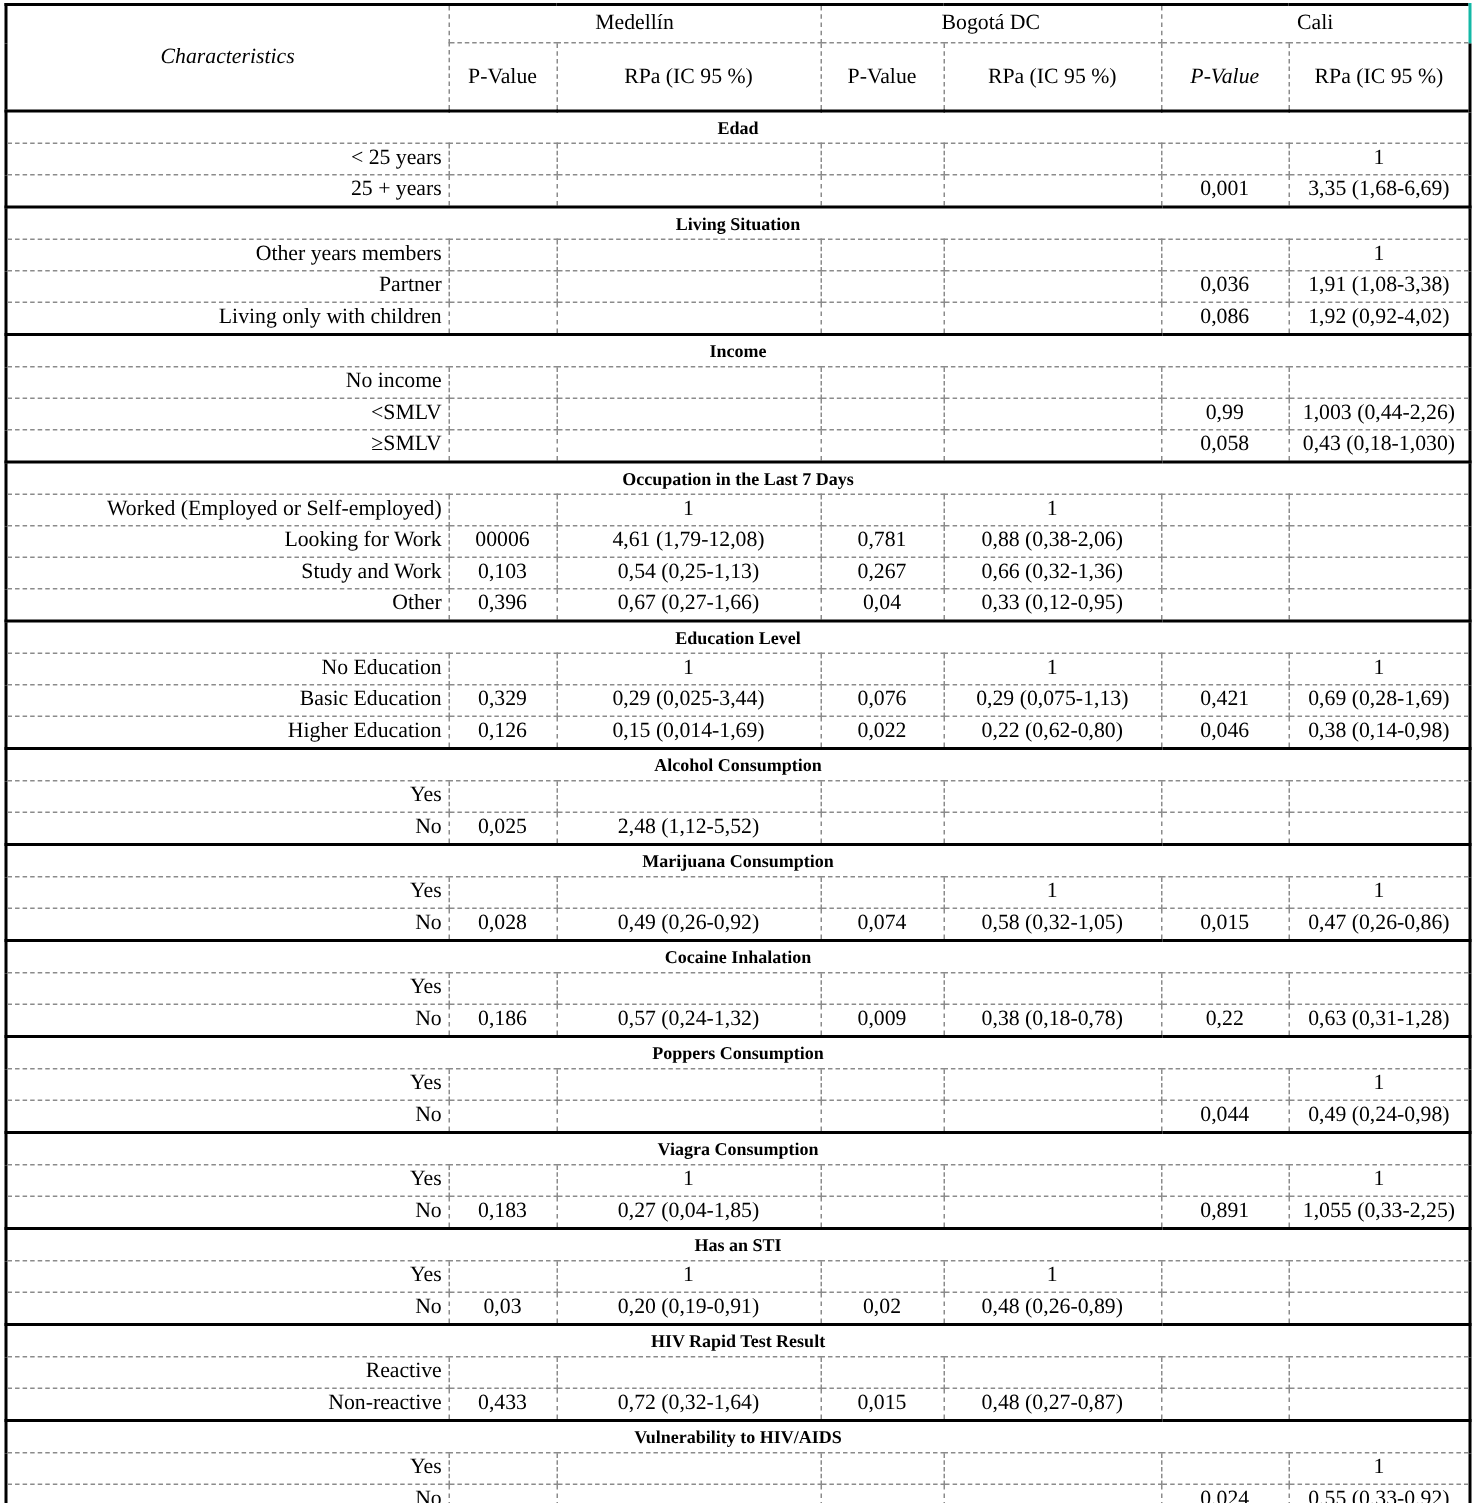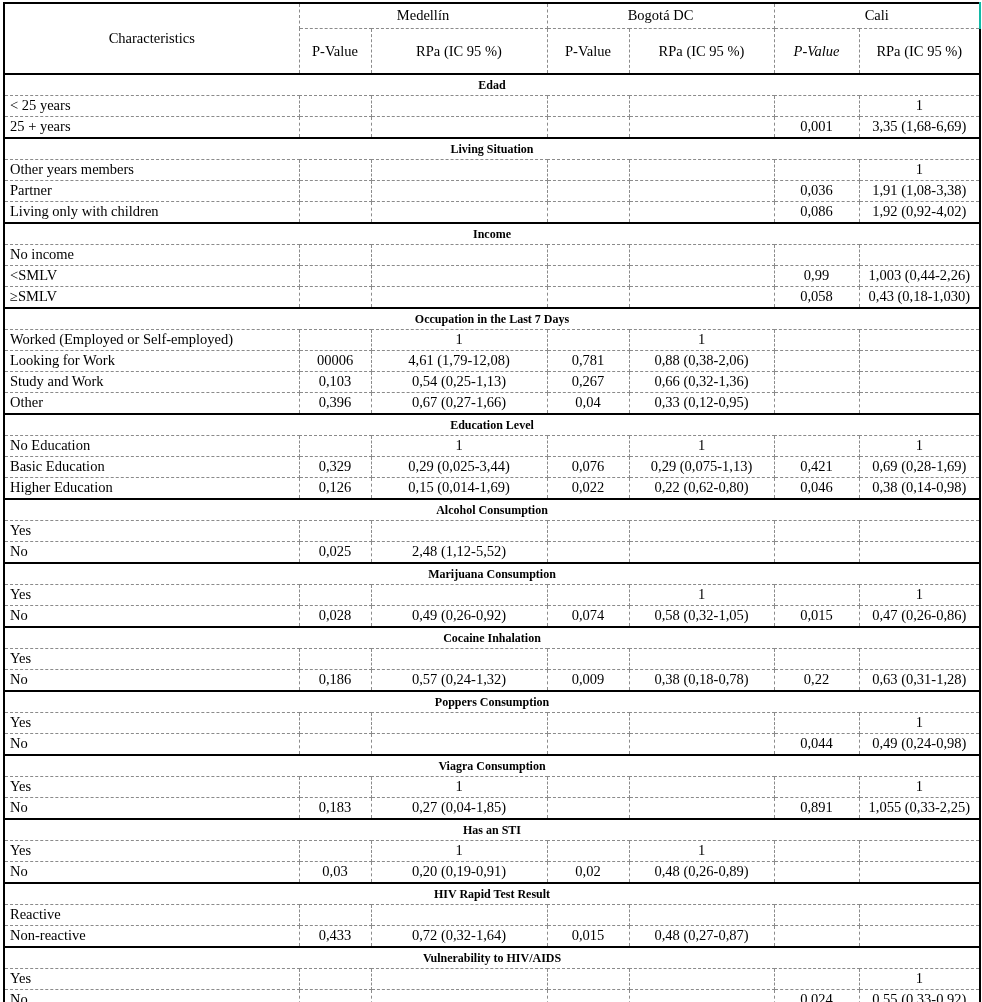--- a/index.html
+++ b/index.html
@@ -48,20 +48,21 @@
     font-weight: bold;
     font-size: 14.5px;
     margin-top: 22px;
   }
   th.characteristics {
     border-right: 1px dashed #8b8b8b;
     border-bottom: 2px solid #000;
     border-top: 2px solid #000;
     border-left: 2px solid #000;
     height: 68px;
+    font-style: italic;
   }
   th.city {
     border-bottom: 1px solid #000;
     border-top: 2px solid #000;
     height: 24px;
     padding-bottom: 2px;
   }
   th.city.last { border-right: 2px solid #14b8a6; }
   th.sub {
     border-bottom: 2px solid #000;
@@ -79,21 +80,21 @@
     border-bottom: 1px dashed #8b8b8b;
     border-left: 2px solid #000;
     border-right: 2px solid #000;
     height: 20px;
     font-size: 12px;
   }
 
   
   tr.data td { height: 20px; font-size: 14.5px; }
   tr.data td.label {
-    text-align: left;
+    text-align: right;
     border-left: 2px solid #000;
     padding-left: 5px;
   }
   tr.data td.num { text-align: center; }
   tr.data td.num.last { border-right: 2px solid #000; }
   td.b { font-weight: bold; }
 
   
   tr.blockend td { border-bottom: 2px solid #000; }
   tr.tablebottom td { border-bottom: 2px solid #000; }

